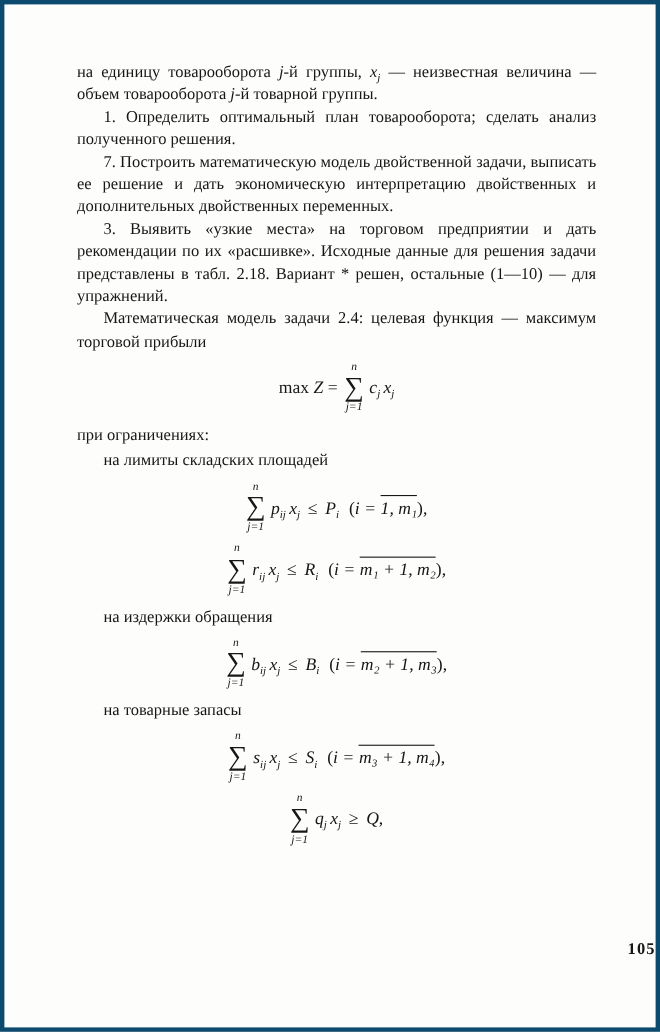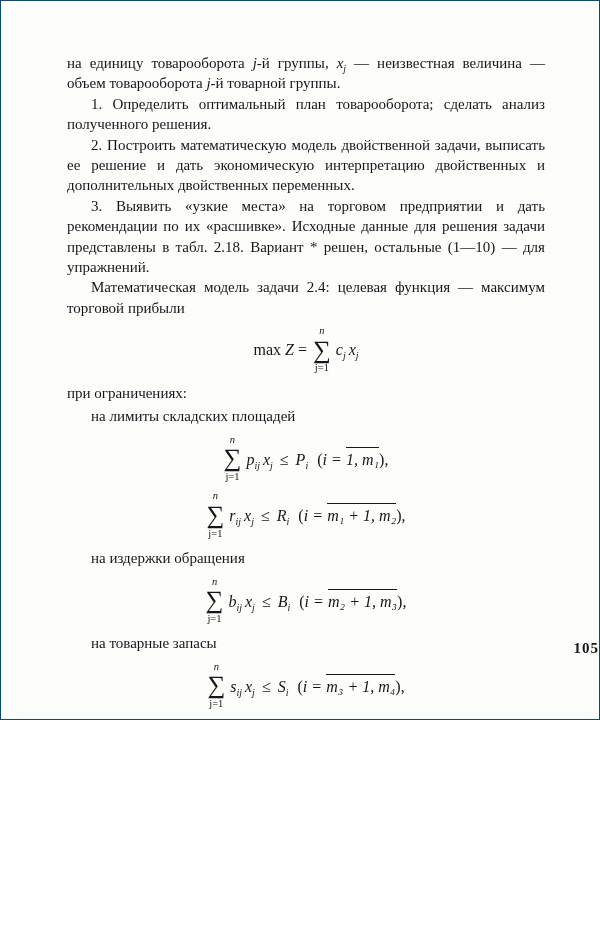--- a/index.html
+++ b/index.html
@@ -5,23 +5,23 @@
   * { margin: 0; padding: 0; box-sizing: border-box; }
   html, body { width: 600px; height: 938px; }
   body {
     background: #ffffff;
     font-family: "Liberation Serif", "DejaVu Serif", serif;
     color: #161616;
   }
   .page {
     position: relative;
     width: 600px;
-    height: 720px;
+    height: 938px;
     background: #fdfdfc;
-    border: 1px solid #0c4a6e;
+    border: 4px solid #0c4a6e;
     overflow: hidden;
   }
   .text-block {
     position: absolute;
     top: 52px;
     left: 66px;
     right: 54px;
     font-size: 15px;
     line-height: 1.36;
     font-weight: 500;
@@ -41,21 +41,21 @@
   }
   .sum {
     display: inline-flex;
     flex-direction: column;
     align-items: center;
     line-height: 1;
     margin: 0 5px 0 0;
   }
   .sum .upper { font-size: 10.5px; font-style: italic; margin-bottom: 1px; }
   .sum .sigma { font-size: 25px; line-height: 0.95; }
-  .sum .lower { font-size: 10.5px; margin-top: 2px; }
+  .sum .lower { font-size: 10.5px; font-style: italic; margin-top: 2px; }
   .var { font-style: italic; }
   .sp { margin-left: 3px; }
   sub.s {
     font-size: 10px;
     font-style: italic;
     vertical-align: -4px;
     line-height: 0;
   }
   .rel { margin: 0 7px; }
   .eq { margin: 0 5px; }
@@ -80,21 +80,21 @@
 </style>
 </head>
 <body>
 
 <div class="page">
   <div class="text-block">
 
     <p class="para noindent"><span>на единицу товарооборота </span><span class="var">j</span><span>-й группы, </span><span class="var">x</span><sub class="s">j</sub><span> — неизвестная величина — объем товарооборота </span><span class="var">j</span><span>-й товарной группы.</span></p>
 
     <p class="para">1. Определить оптимальный план товарооборота; сделать анализ полученного решения.</p>
-    <p class="para">2. Построить математическую модель двойственной задачи, выписать ее решение и дать экономическую интерпретацию двойственных и дополнительных двойственных переменных.</p>
+    <p class="para">7. Построить математическую модель двойственной задачи, выписать ее решение и дать экономическую интерпретацию двойственных и дополнительных двойственных переменных.</p>
     <p class="para">3. Выявить «узкие места» на торговом предприятии и дать рекомендации по их «расшивке». Исходные данные для решения задачи представлены в табл. 2.18. Вариант * решен, остальные (1—10) — для упражнений.</p>
     <p class="para">Математическая модель задачи 2.4: целевая функция — максимум торговой прибыли</p>
 
     <div class="formula">
       <span class="prefix"><span>max</span> <span class="var">Z</span> <span>=</span></span>
       <span class="sum">
         <span class="upper">n</span>
         <span class="sigma">∑</span>
         <span class="lower">j=1</span>
       </span>

